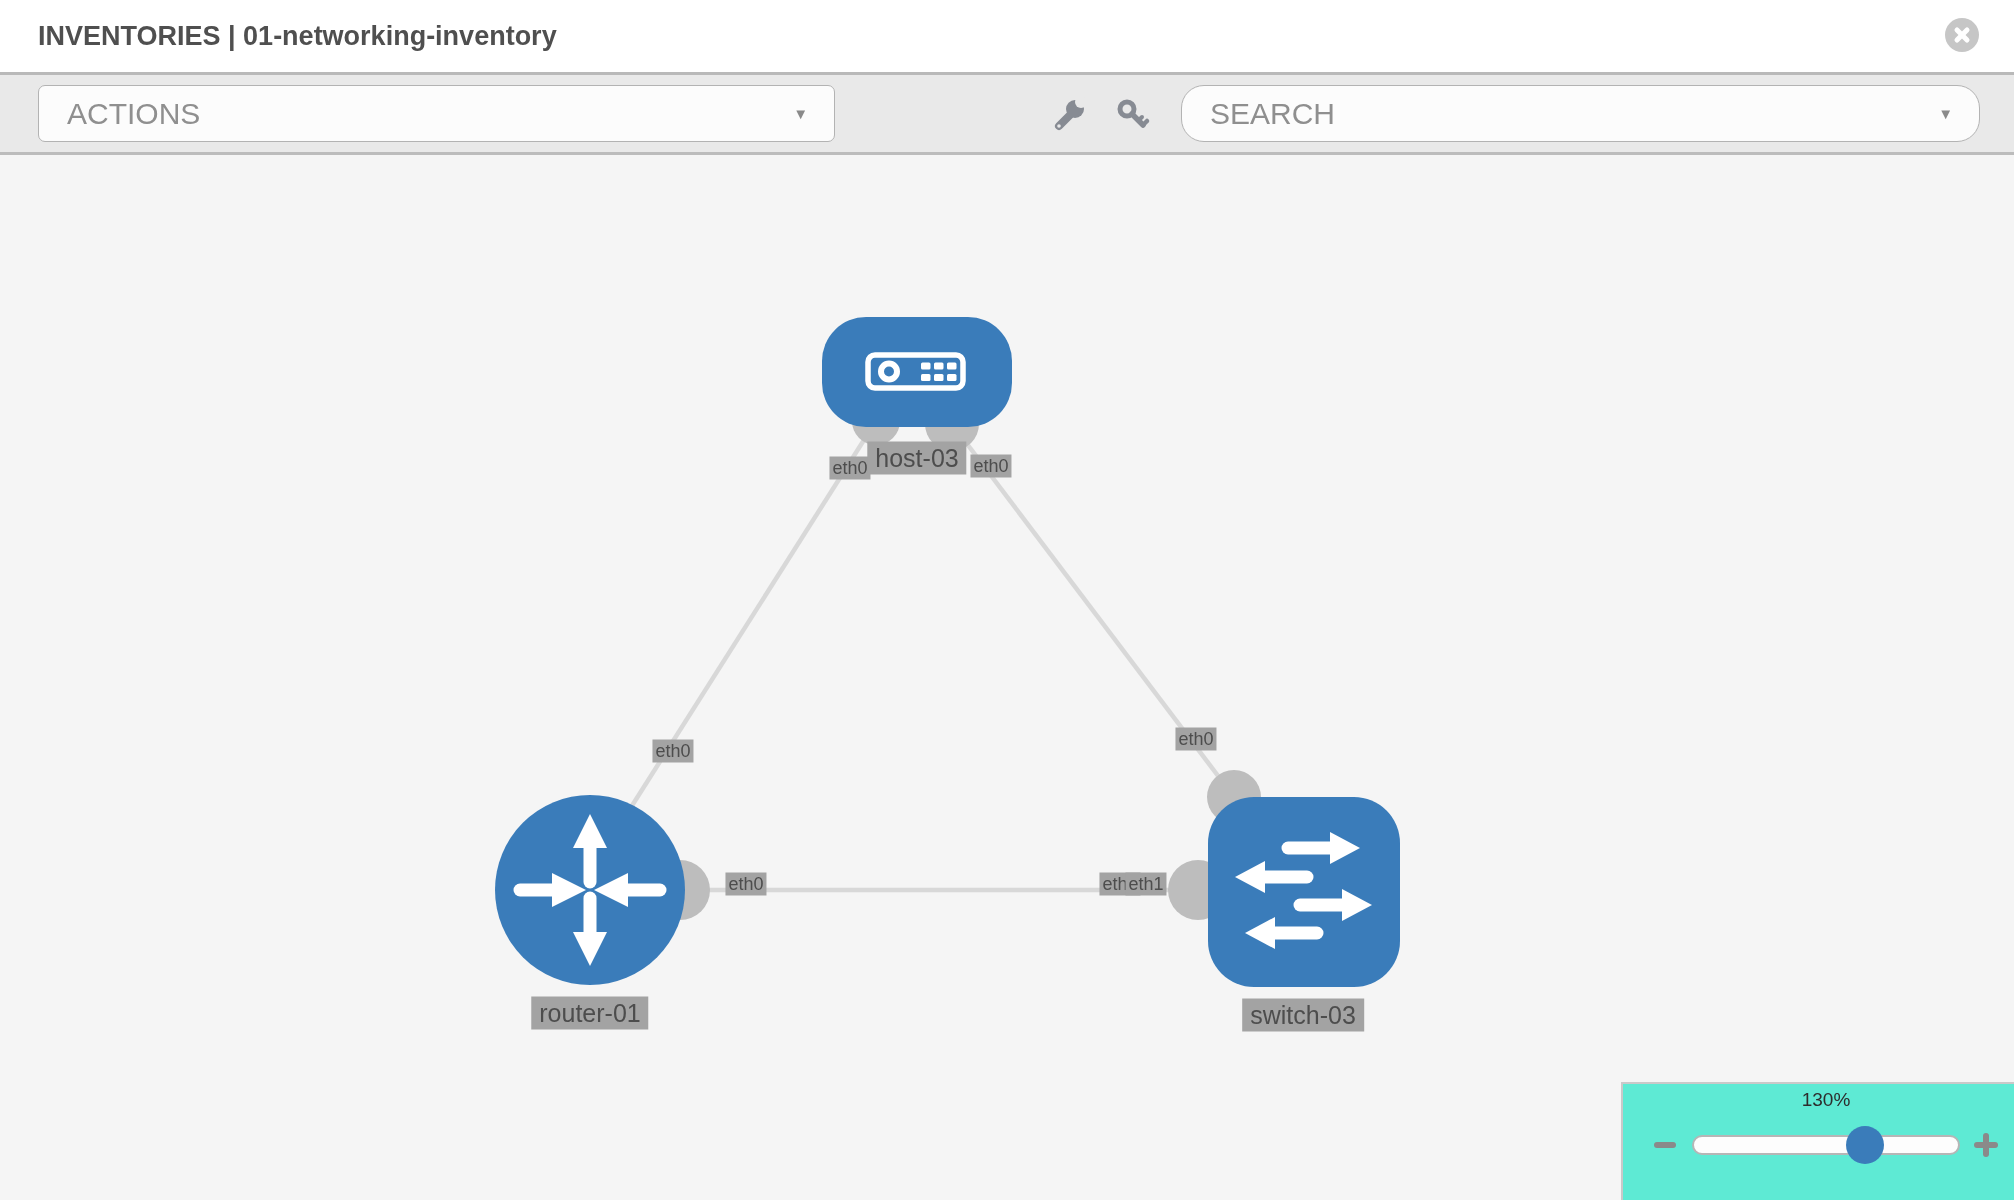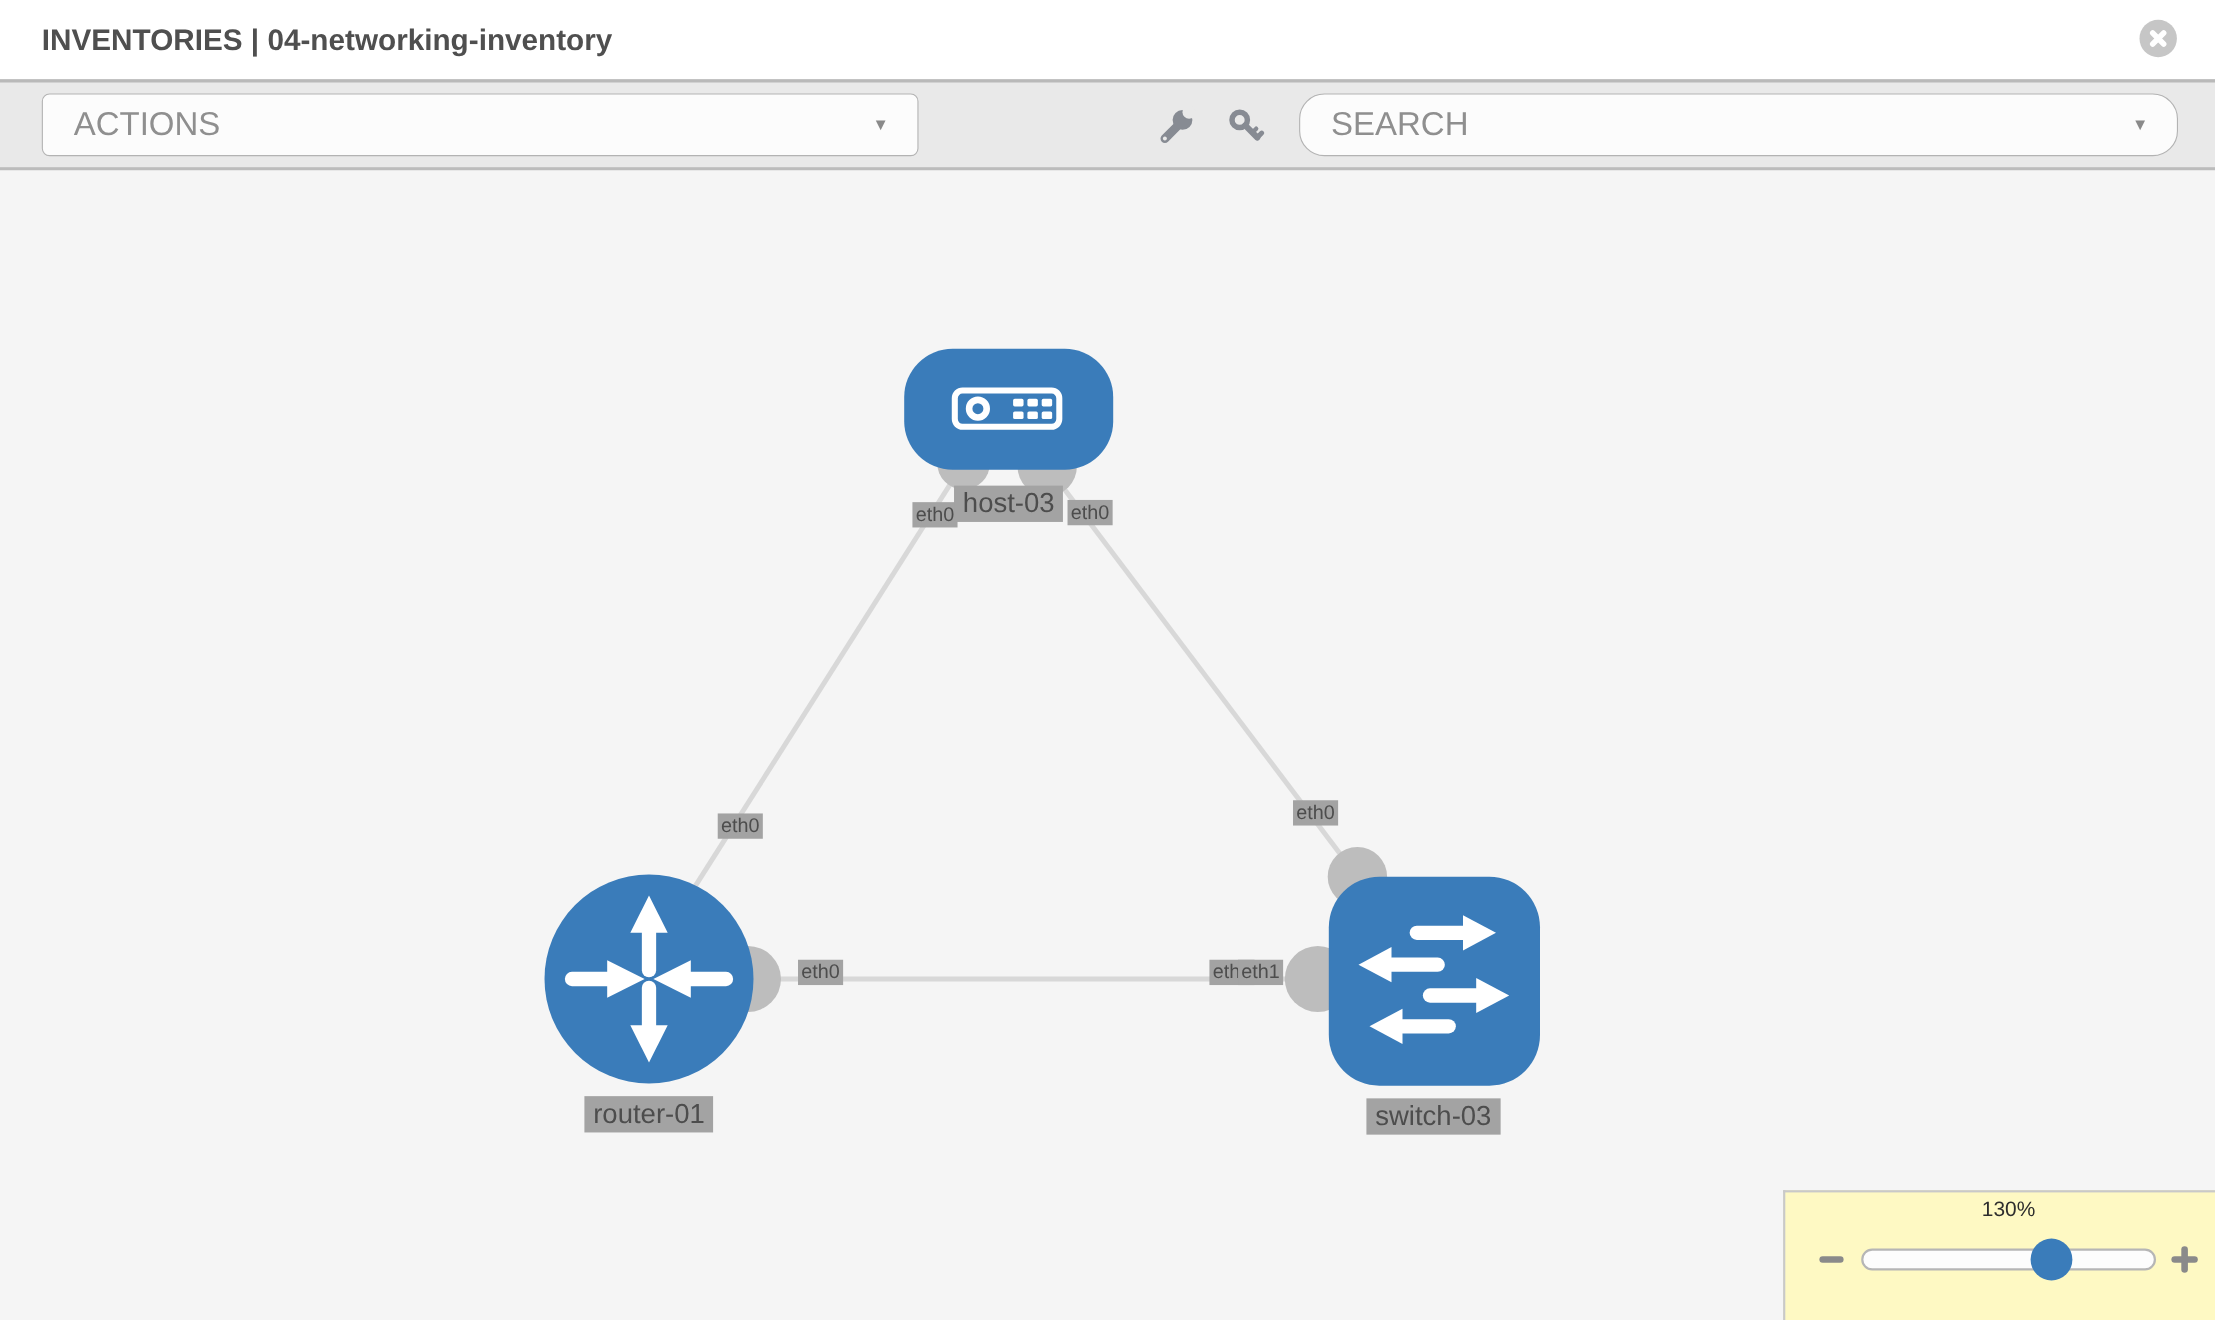--- a/index.html
+++ b/index.html
@@ -36,40 +36,40 @@
 
   
   .g-label { position:absolute; transform:translate(-50%,-50%);
              background:#a3a3a3; color:#4d4d4d; white-space:nowrap; }
   .node-label  { font-size:25px; padding:2px 8px; z-index:4; }
   .iface-label { font-size:18px; padding:1px 3px; z-index:2; }
   .iface-front { z-index:3; }
 
   
   .zoom-panel { position:absolute; left:1621px; top:1082px; width:393px; height:118px;
-                background:#fef9c3; border-top:2px solid #c9c9c9; border-left:2px solid #c9c9c9; }
+                background:#5eead4; border-top:2px solid #c9c9c9; border-left:2px solid #c9c9c9; }
   .zoom-level { position:absolute; left:153px; top:5px; width:100px;
                 text-align:center; font-size:19px; color:#2d2d2d; }
   .zoom-minus { position:absolute; left:31px; top:58px; width:22px; height:6px;
                 border-radius:3px; background:#8a8a8a; cursor:pointer; }
   .zoom-track { position:absolute; left:69px; top:51px; width:268px; height:20px;
                 border:2px solid #b6b6b6; border-radius:10px; background:#fdfdfd; cursor:pointer; }
   .zoom-thumb { position:absolute; left:223px; top:42px; width:38px; height:38px;
                 border-radius:50%; background:#3a7cba; cursor:pointer; z-index:2; }
   .zoom-plus  { position:absolute; left:351px; top:49px; width:24px; height:24px; cursor:pointer; }
   .zoom-plus .pbar-h { position:absolute; left:0; top:9px; width:24px; height:6px;
                        border-radius:3px; background:#8a8a8a; }
   .zoom-plus .pbar-v { position:absolute; left:9px; top:0; width:6px; height:24px;
                        border-radius:3px; background:#8a8a8a; }
 </style>
 </head>
 <body>
 
 <div class="app-header">
-  <div class="app-title">INVENTORIES | 04-networking-inventory</div>
+  <div class="app-title">INVENTORIES | 01-networking-inventory</div>
   <div class="close-btn">
     <svg width="20" height="20" viewBox="0 0 20 20">
       <line x1="5" y1="5" x2="15" y2="15" stroke="#fff" stroke-width="5" stroke-linecap="round"></line>
       <line x1="15" y1="5" x2="5" y2="15" stroke="#fff" stroke-width="5" stroke-linecap="round"></line>
     </svg>
   </div>
 </div>
 
 <div class="toolbar">
 

